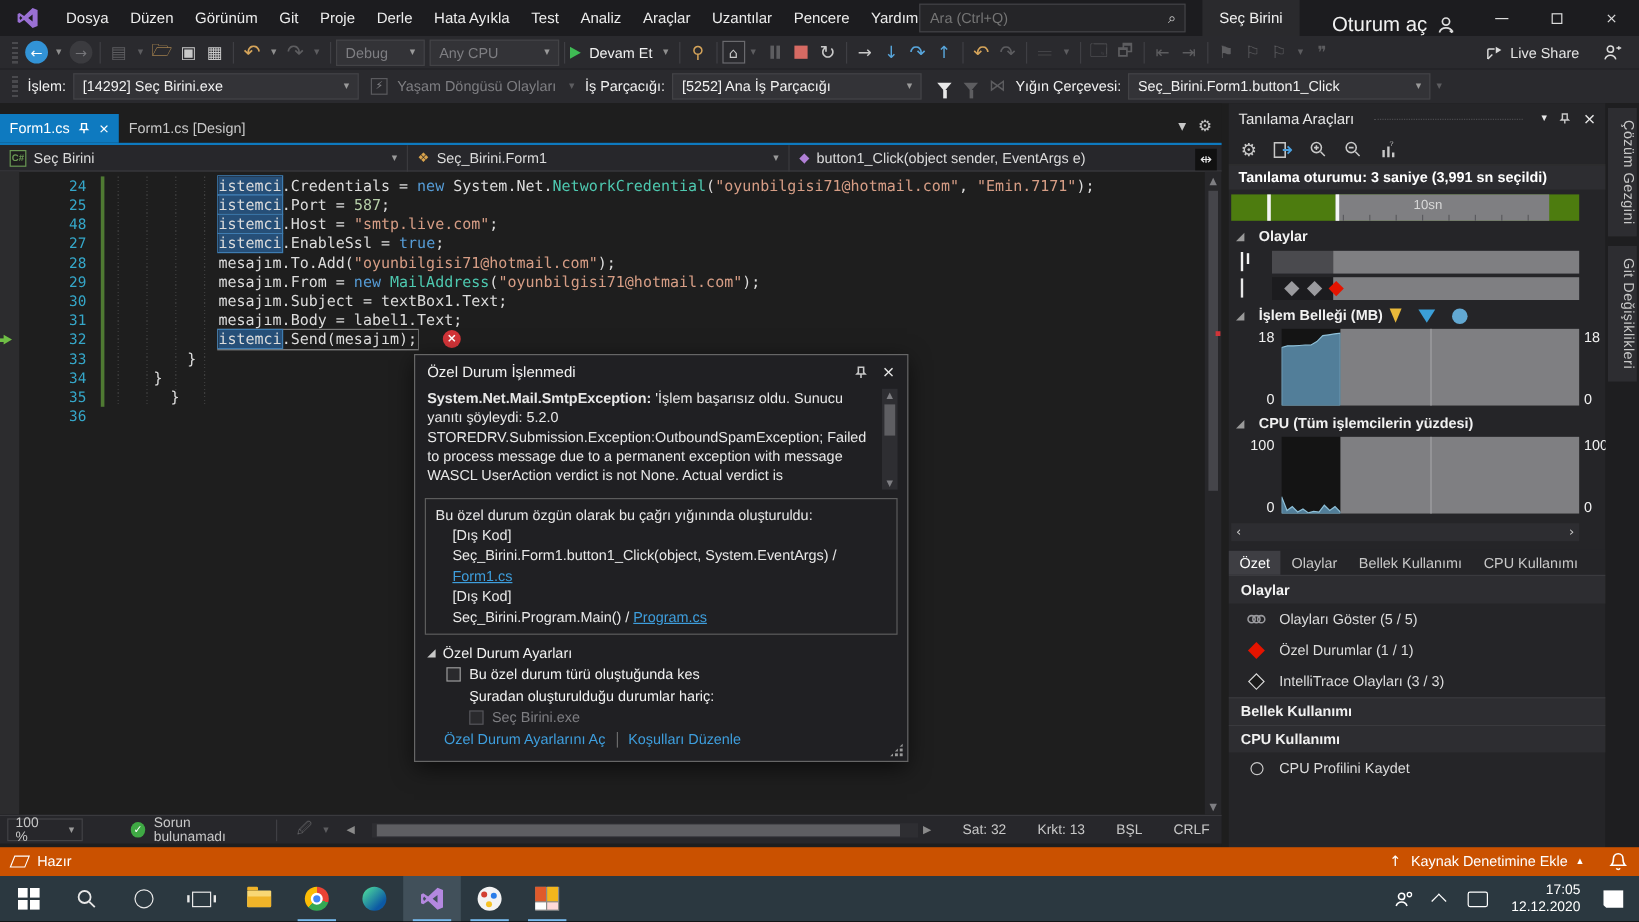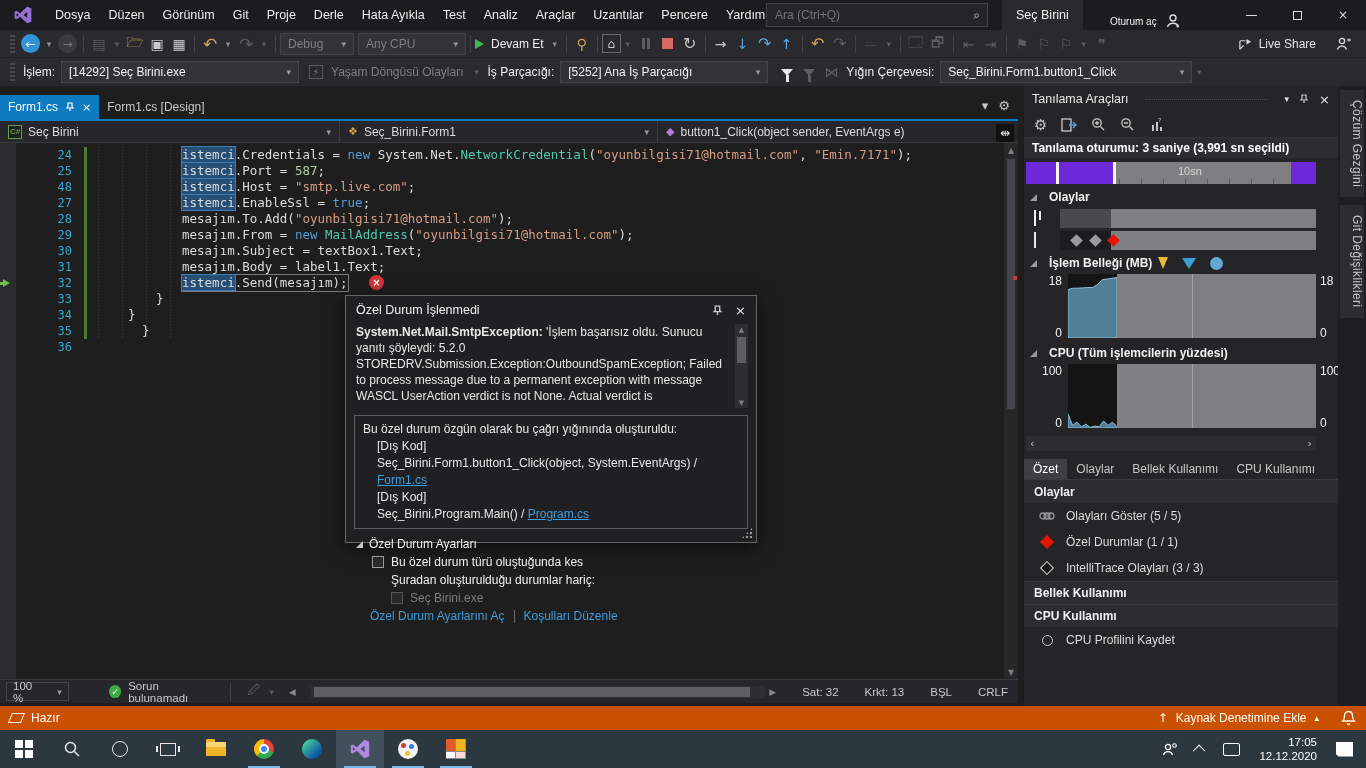--- a/index.html
+++ b/index.html
@@ -8,21 +8,21 @@
   .g{font-family:"DejaVu Sans",sans-serif;}
 
   
   #titlebar{position:absolute;left:0;top:0;width:1366px;height:30px;background:#1c1c1f;display:flex;align-items:center;}
   #vslogo{width:46px;display:flex;justify-content:center;}
   #menus{display:flex;align-items:center;height:30px;}
   .menu-item{padding:0 9px;line-height:30px;color:#ededed;font-size:12.5px;cursor:default;}
   #search-box{position:absolute;left:766px;top:3px;width:222px;height:24px;background:#252528;border:1px solid #434346;display:flex;align-items:center;}
   #search-input{flex:1;background:transparent;border:0;outline:0;color:#8a8a8a;font-size:12px;padding:0 8px;font-family:"Liberation Sans",sans-serif;}
   #title-box{position:absolute;left:1002px;top:0;height:30px;padding:0 14px;background:#2a2a2d;display:flex;align-items:center;font-size:12.5px;}
-  #signin{position:absolute;left:1110px;top:0;height:42px;display:flex;align-items:center;gap:8px;font-size:10px;}
+  #signin{position:absolute;left:1110px;top:0;height:42px;display:flex;align-items:center;gap:8px;font-size:17px;}
   #win-controls{position:absolute;right:0;top:0;height:30px;display:flex;}
   .wc{width:46px;height:30px;display:flex;align-items:center;justify-content:center;color:#dcdcdc;}
   .wc-min{width:11px;height:1px;background:#dcdcdc;}
   .wc-max{width:9px;height:9px;border:1px solid #dcdcdc;}
   .person-ic{width:16px;height:16px;}
 
   
   #toolbar1{position:absolute;left:0;top:30px;width:1366px;height:28px;background:#2a2a2e;display:flex;align-items:center;padding-left:10px;border-bottom:1px solid #222225;}
   #toolbar2{position:absolute;left:0;top:58px;width:1366px;height:28px;background:#2a2a2e;display:flex;align-items:center;padding-left:10px;}
   .ico{width:22px;height:22px;display:inline-flex;align-items:center;justify-content:center;color:#c8c8c8;font-size:14px;flex:none;}
@@ -81,21 +81,21 @@
   .stmt-box{box-shadow:0 0 0 1px #7a7a7a;}
   .cur-arrow{position:absolute;left:3px;top:4px;width:0;height:0;border-left:7px solid #6fbe45;border-top:4px solid transparent;border-bottom:4px solid transparent;}
   .cur-arrow:before{content:"";position:absolute;left:-10px;top:-1.5px;width:4px;height:3px;background:#6fbe45;}
   .err-icon{display:inline-flex;width:15px;height:15px;border-radius:50%;background:#d13438;color:#fff;align-items:center;justify-content:center;font-size:10px;font-weight:bold;margin-left:9px;vertical-align:-3px;font-family:"DejaVu Sans",sans-serif;}
   #vscroll{position:absolute;right:0;top:0;width:14px;height:536px;background:#27272a;}
   #vscroll .thumb{position:absolute;left:3px;top:16px;width:8px;height:250px;background:#45454a;}
   #vscroll .mark{position:absolute;right:1px;top:133px;width:4px;height:4px;background:#d13438;}
   .scroll-ar{position:absolute;left:0;width:14px;height:14px;color:#7e7e82;font-size:8px;display:flex;align-items:center;justify-content:center;}
 
   
-  #popup{position:absolute;left:345px;top:209px;width:412px;height:248px;background:#202023;border:1px solid #666;box-shadow:0 5px 18px rgba(0,0,0,.6);font-size:12px;z-index:5;}
+  #popup{position:absolute;left:345px;top:209px;width:412px;height:340px;background:#202023;border:1px solid #666;box-shadow:0 5px 18px rgba(0,0,0,.6);font-size:12px;z-index:5;}
   #popup-title{height:28px;display:flex;align-items:center;padding:0 10px;font-size:12.5px;color:#f1f1f1;}
   #popup-title .sp{flex:1;}
   #popup-msg-wrap{position:relative;margin:0 10px;height:84px;}
   #popup-msg{width:374px;height:84px;overflow:hidden;line-height:16px;color:#e8e8e8;}
   #popup-scroll{position:absolute;right:-2px;top:0;width:13px;height:84px;background:#2e2e32;}
   #popup-scroll .thumb{position:absolute;left:2px;top:13px;width:9px;height:26px;background:#5e5e62;}
   #stack-box{margin:7px 8px 0;border:1px solid #5c5c5c;padding:5px 8px;line-height:17px;color:#e8e8e8;}
   .frame-ind{padding-left:14px;}
   .link{color:#3e9edd;cursor:pointer;}
   .link.u{text-decoration:underline;}
@@ -116,21 +116,21 @@
   #hscroll{position:relative;height:12px;background:#2e2e32;width:478px;margin-left:14px;}
   #hscroll .thumb{position:absolute;left:4px;top:1px;width:436px;height:10px;background:#5e5e62;}
   .line-info{margin-left:26px;white-space:nowrap;}
 
   
   #panel{position:absolute;left:1024px;top:86px;width:314px;height:620px;background:#252528;font-size:12px;}
   #panel-header{height:26px;display:flex;align-items:center;padding:0 8px;color:#e8e8e8;font-size:12.5px;gap:10px;}
   #panel-header .sp{flex:1;border-bottom:1px dotted #4a4a4e;height:1px;margin:0 6px;}
   #panel-toolbar{height:26px;display:flex;align-items:center;gap:14px;padding:0 10px;border-bottom:1px solid #333;}
   #session-row{height:20px;display:flex;align-items:center;padding:0 8px;font-weight:bold;color:#fff;background:#2d2d31;}
-  #timeline{position:absolute;left:2px;top:76px;width:290px;height:22px;background:#6d28d9;}
+  #timeline{position:absolute;left:2px;top:76px;width:290px;height:22px;background:#4d7c0f;}
   #tl-select{position:absolute;top:0;height:22px;background:#7f7f82;}
   .tl-bar{position:absolute;top:0;width:3px;height:22px;background:#f5f5f5;}
   .tl-tick{position:absolute;bottom:0;width:1px;height:5px;background:#5a5a5e;}
   #tl-label{position:absolute;top:3px;font-size:11px;color:#d8d8d8;}
   .sec-header{display:flex;align-items:center;padding:0 6px;height:18px;font-weight:bold;color:#f1f1f1;gap:6px;}
   .sec-header .tri-exp{border-bottom-color:#9a9a9a;}
   .ev-row{position:absolute;left:0;width:314px;height:21px;}
   .ev-icon{position:absolute;left:10px;top:3px;}
   .ev-track{position:absolute;left:36px;top:1px;width:256px;height:19px;background:#242427;}
   .ev-seg{position:absolute;top:0;height:19px;}

